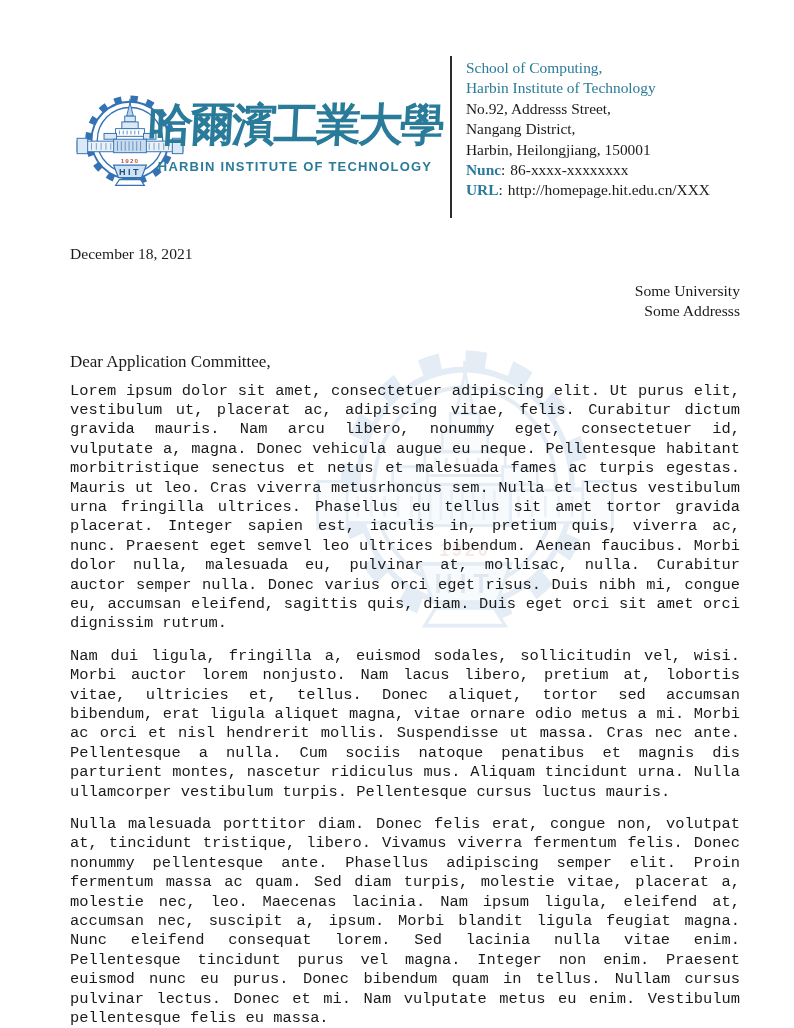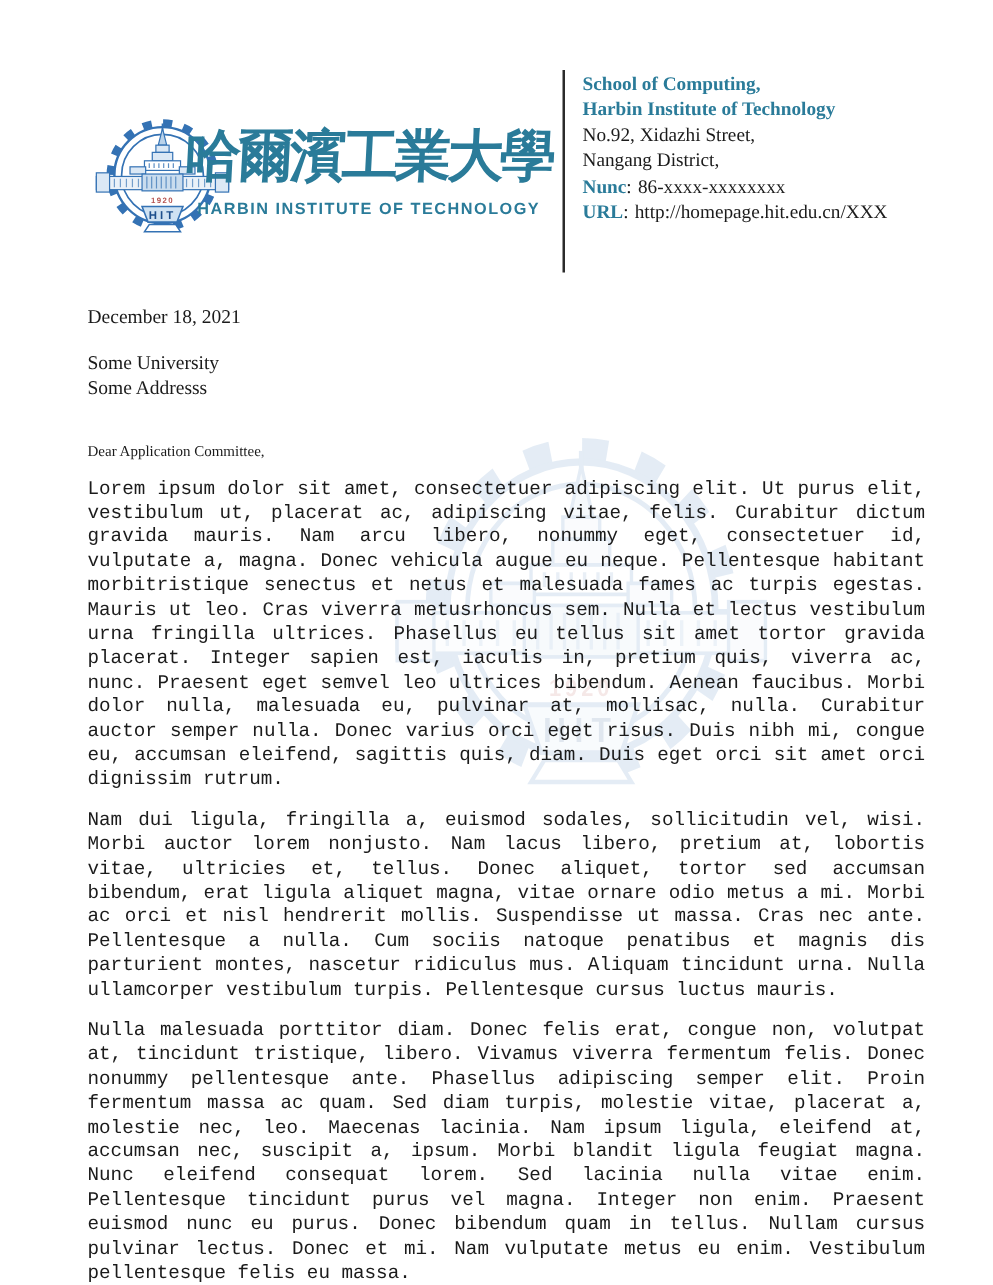--- a/index.html
+++ b/index.html
@@ -33,31 +33,31 @@
     font-family:"DejaVu Sans","Liberation Sans",sans-serif;
     transform:skewX(-3deg);
   }
   .logo-en{
     margin-top:1px;font-size:13px;font-weight:bold;letter-spacing:1.2px;
     color:var(--accent-teal);white-space:nowrap;
     font-family:"Liberation Sans","DejaVu Sans",sans-serif;
   }
   .hdr-divider{position:absolute;left:450px;top:56px;width:2px;height:162px;background:#2b2b2b;z-index:2;}
   .contact{position:absolute;left:466px;top:58px;width:290px;font-size:15.4px;line-height:20.4px;z-index:2;}
-  .contact .strong{color:var(--accent-teal);font-weight:bold;}
+  .contact .strong{color:var(--accent-teal);font-weight:normal;}
   .c-label{color:var(--accent-teal);font-weight:bold;}
   .c-colon{color:#1b1b1b;}
   .c-value{margin-left:5px;}
 
   
   .letter-body{position:absolute;left:70px;top:227px;width:670px;z-index:1;}
   .date-line{margin:17px 0 18px;font-size:15.6px;line-height:19px;}
   .recipient{margin:0 0 32px;}
-  .recipient div{font-size:15.6px;line-height:19.5px;white-space:pre-wrap;}
-  .salutation{margin:0 0 10px;font-size:12px;line-height:19.5px;}
+  .recipient div{font-size:15.6px;line-height:19.5px;white-space:pre-wrap;text-align:right;}
+  .salutation{margin:0 0 10px;font-size:17px;line-height:19.5px;}
   .letter-body p{
     margin:0 0 13px;font-size:15.4px;line-height:19.4px;
     text-align:justify;hyphens:auto;font-family:Liberation Mono, monospace;-webkit-hyphens:auto;
   }
 </style>
 </head>
 <body>
 
 <svg width="0" height="0" style="position:absolute" aria-hidden="true">
   <defs>
@@ -100,22 +100,23 @@
   <div class="logo-names">
     <div class="logo-cn">哈爾濱工業大學</div>
     <div class="logo-en">HARBIN INSTITUTE OF TECHNOLOGY</div>
   </div>
 
   <div class="hdr-divider"></div>
 
   <div class="contact">
     <div class="strong">School of Computing,</div>
     <div class="strong">Harbin Institute of Technology</div>
-    <div>No.92, Xidazhi Street,</div>
+    <div>No.92, Addresss Street,</div>
     <div>Nangang District,</div>
+    <div>Harbin, Heilongjiang, 150001</div>
     <div>
       <span class="c-label">Nunc</span><span class="c-colon">:</span><span class="c-value">86-xxxx-xxxxxxxx</span>
     </div>
     <div>
       <span class="c-label">URL</span><span class="c-colon">:</span><span class="c-value">http://homepage.hit.edu.cn/XXX</span>
     </div>
   </div>
 
   <div class="letter-body">
     <div class="date-line">December 18, 2021</div>

